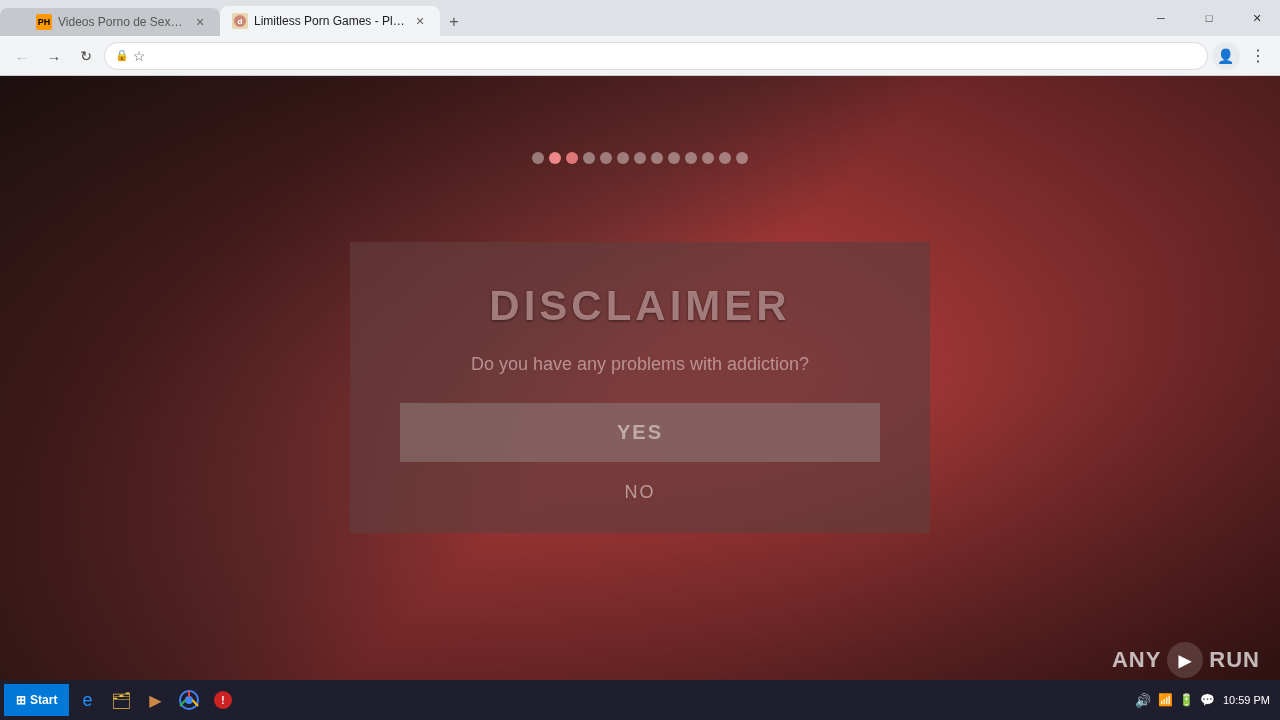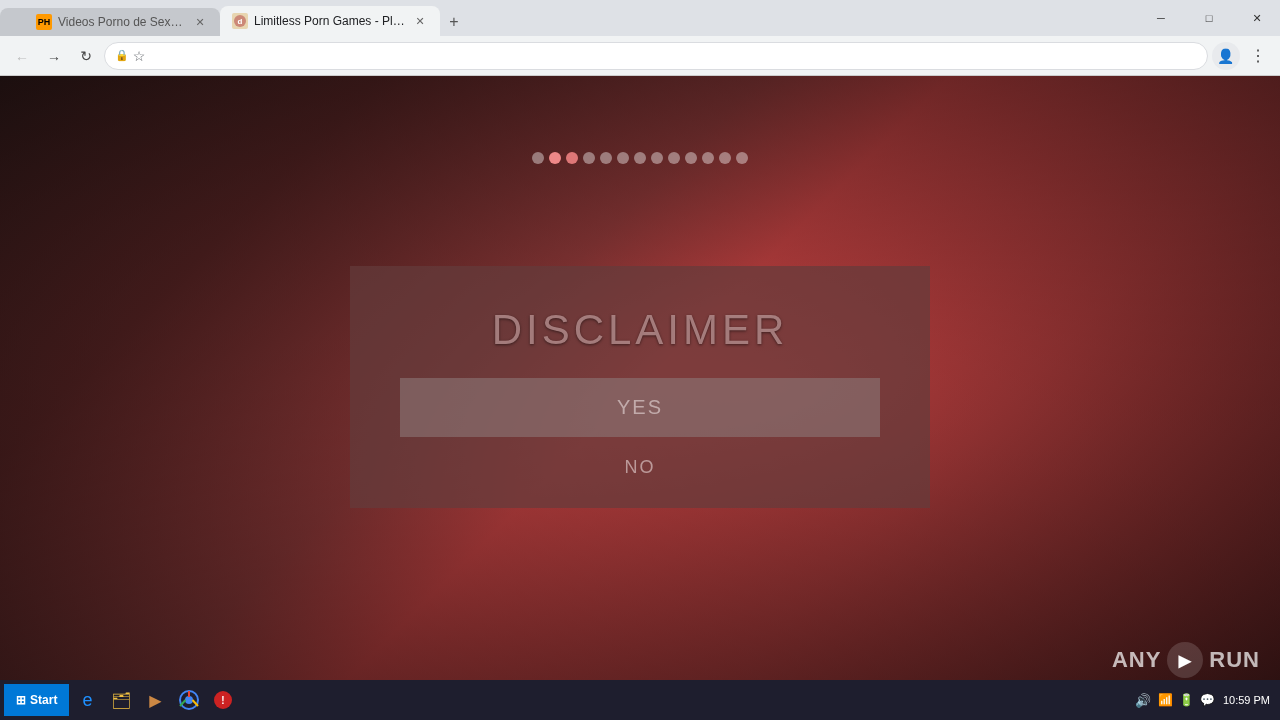--- a/index.html
+++ b/index.html
@@ -42,24 +42,24 @@
     
     .content-area { flex: 1; position: relative; overflow: hidden; background: #1a1a1a; }
 
     
     .bg-scene { position: absolute; inset: 0; background: linear-gradient(135deg, #2d1a1a 0%, #4a2020 20%, #8b3a3a 40%, #c44 50%, #9b3535 70%, #3d1515 100%); }
     .bg-dark-overlay { position: absolute; inset: 0; background: radial-gradient(ellipse at 60% 50%, rgba(180,60,60,0.3) 0%, rgba(20,10,10,0.7) 100%); }
 
     
     .disclaimer-overlay { position: absolute; inset: 0; display: flex; align-items: center; justify-content: center; z-index: 20; }
     .disclaimer-box { background: rgba(100,60,60,0.7); width: 580px; padding: 40px 50px 30px; text-align: center; }
-    .disclaimer-title { font-size: 42px; font-weight: normal; color: rgba(180,140,140,0.85); letter-spacing: 4px; margin-bottom: 24px; text-shadow: 0 1px 3px rgba(0,0,0,0.5); }
+    .disclaimer-title { font-size: 42px; font-weight: bold; color: rgba(180,140,140,0.85); letter-spacing: 4px; margin-bottom: 24px; text-shadow: 0 1px 3px rgba(0,0,0,0.5); }
     .disclaimer-text { font-size: 18px; color: rgba(200,160,160,0.85); line-height: 1.6; margin-bottom: 28px; }
     .disclaimer-question { font-size: 18px; color: rgba(200,160,160,0.85); margin-bottom: 28px; }
-    .yes-btn { display: block; width: 100%; padding: 18px; background: rgba(140,120,120,0.6); border: none; font-size: 20px; font-weight: normal; color: rgba(200,180,180,0.9); letter-spacing: 2px; cursor: pointer; margin-bottom: 20px; }
+    .yes-btn { display: block; width: 100%; padding: 18px; background: rgba(140,120,120,0.6); border: none; font-size: 20px; font-weight: bold; color: rgba(200,180,180,0.9); letter-spacing: 2px; cursor: pointer; margin-bottom: 20px; }
     .no-btn { font-size: 18px; color: rgba(200,170,170,0.85); letter-spacing: 2px; cursor: pointer; background: none; border: none; }
 
     
     .anyrun-logo { position: absolute; bottom: 20px; right: 20px; z-index: 30; display: flex; align-items: center; gap: 6px; color: rgba(255,255,255,0.7); font-size: 22px; font-weight: bold; letter-spacing: 1px; }
     .anyrun-play { width: 36px; height: 36px; background: rgba(255,255,255,0.15); border-radius: 50%; display: flex; align-items: center; justify-content: center; font-size: 16px; color: white; }
 
     
     .status-bar { height: 22px; background: #f1f3f4; border-top: 1px solid #ddd; display: flex; align-items: center; padding: 0 8px; font-size: 11px; color: #555; }
 
     
@@ -132,20 +132,21 @@
       <div class="dot"></div>
       <div class="dot"></div>
       <div class="dot"></div>
       <div class="dot"></div>
       <div class="dot"></div>
     </div>
 
     <div class="disclaimer-overlay">
       <div class="disclaimer-box">
         <div class="disclaimer-title">DISCLAIMER</div>
+        <div class="disclaimer-question">Do you have any problems with addiction?</div>
         <button class="yes-btn">YES</button>
         <button class="no-btn">NO</button>
       </div>
     </div>
 
     <div class="anyrun-logo">
       <span>ANY</span>
       <div class="anyrun-play">▶</div>
       <span>RUN</span>
     </div>

